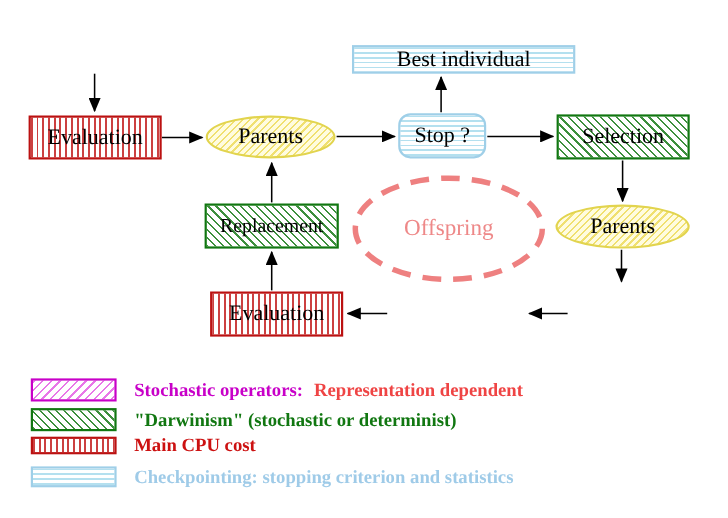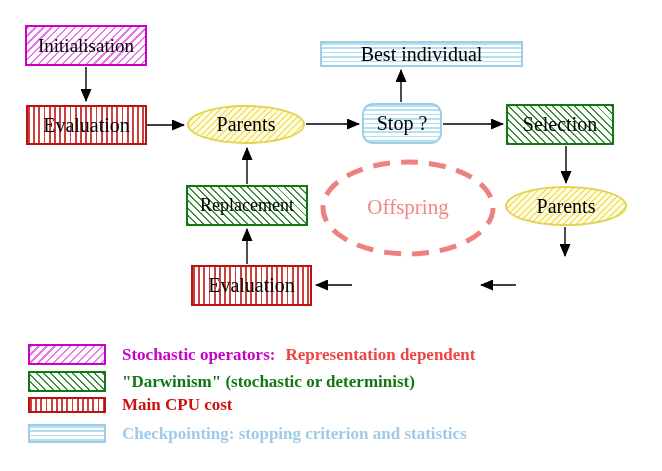--- a/index.html
+++ b/index.html
@@ -36,21 +36,21 @@
     border:2px solid #e2d44e;background-color:#fffcdf;
     background-image:repeating-linear-gradient(135deg,#f0e070 0 1.5px,rgba(0,0,0,0) 1.5px 4.6px);
   }
 
   
   .pos-init{left:25px;top:25px;width:122px;height:41px;font-size:19px;}
   .pos-eval-top{left:26px;top:105px;width:121px;height:40px;}
   .pos-parents{left:187px;top:105px;width:118px;height:39px;}
   .pos-best{left:290px;top:41px;width:203px;height:26px;margin-left:30px;}
   .pos-stop{left:362px;top:103px;width:80px;height:41px;border-radius:11px;}
-  .pos-selection{left:506px;top:104px;width:108px;height:41px;}
+  .pos-selection{left:506px;top:104px;width:121px;height:41px;}
   .pos-genitors{left:505px;top:186px;width:122px;height:40px;}
   .pos-crossover{left:517px;top:259px;width:119px;height:42px;font-size:15px;line-height:1.25;}
   .pos-offspring{left:353px;top:262px;width:125px;height:43px;font-size:21px;}
   .pos-eval-bot{left:191px;top:265px;width:121px;height:41px;}
   .pos-replacement{left:186px;top:185px;width:122px;height:41px;font-size:18px;text-align:right;}
 
   .generation-label{
     position:absolute;left:323px;top:195px;width:170px;text-align:center;
     color:#ee8888;font-size:21px;
   }
@@ -91,21 +91,20 @@
     <line x1="401" y1="102" x2="401" y2="70" stroke="#000" stroke-width="1.4" marker-end="url(#ah)"></line>
     <line x1="443" y1="124" x2="503" y2="124" stroke="#000" stroke-width="1.4" marker-end="url(#ah)"></line>
     <line x1="566" y1="146" x2="566" y2="183" stroke="#000" stroke-width="1.4" marker-end="url(#ah)"></line>
     <line x1="565" y1="227" x2="565" y2="256" stroke="#000" stroke-width="1.4" marker-end="url(#ah)"></line>
     <line x1="516" y1="285" x2="481" y2="285" stroke="#000" stroke-width="1.4" marker-end="url(#ah)"></line>
     <line x1="352" y1="285" x2="316" y2="285" stroke="#000" stroke-width="1.4" marker-end="url(#ah)"></line>
     <line x1="247" y1="264" x2="247" y2="229" stroke="#000" stroke-width="1.4" marker-end="url(#ah)"></line>
     <line x1="247" y1="184" x2="247" y2="148" stroke="#000" stroke-width="1.4" marker-end="url(#ah)"></line>
   </svg>
 
-  <div class="node hatch-magenta pos-init">Initialisation</div>
 
   <div class="node stripe-red pos-eval-top">Evaluation</div>
 
   <div class="node ellipse hatch-yellow pos-parents">Parents</div>
 
   <div class="node stripe-cyan pos-best">Best individual</div>
 
   <div class="node stripe-cyan pos-stop">Stop ?</div>
 
   <div class="node hatch-green pos-selection">Selection</div>

